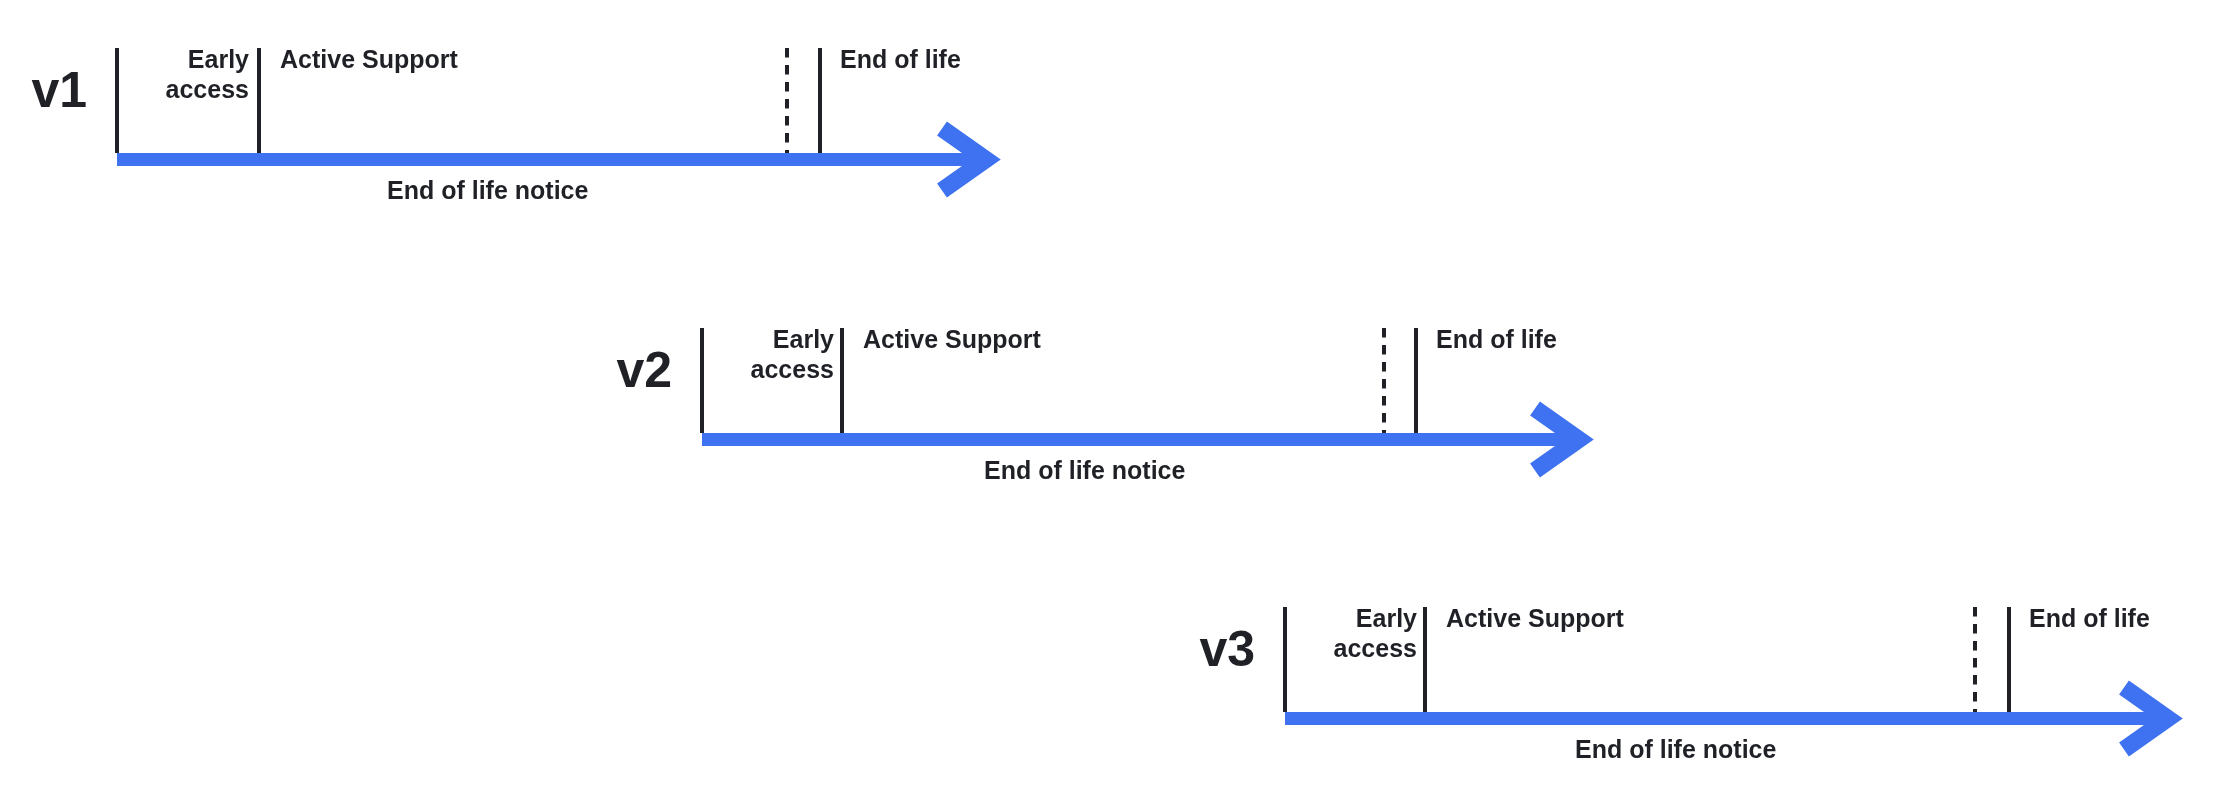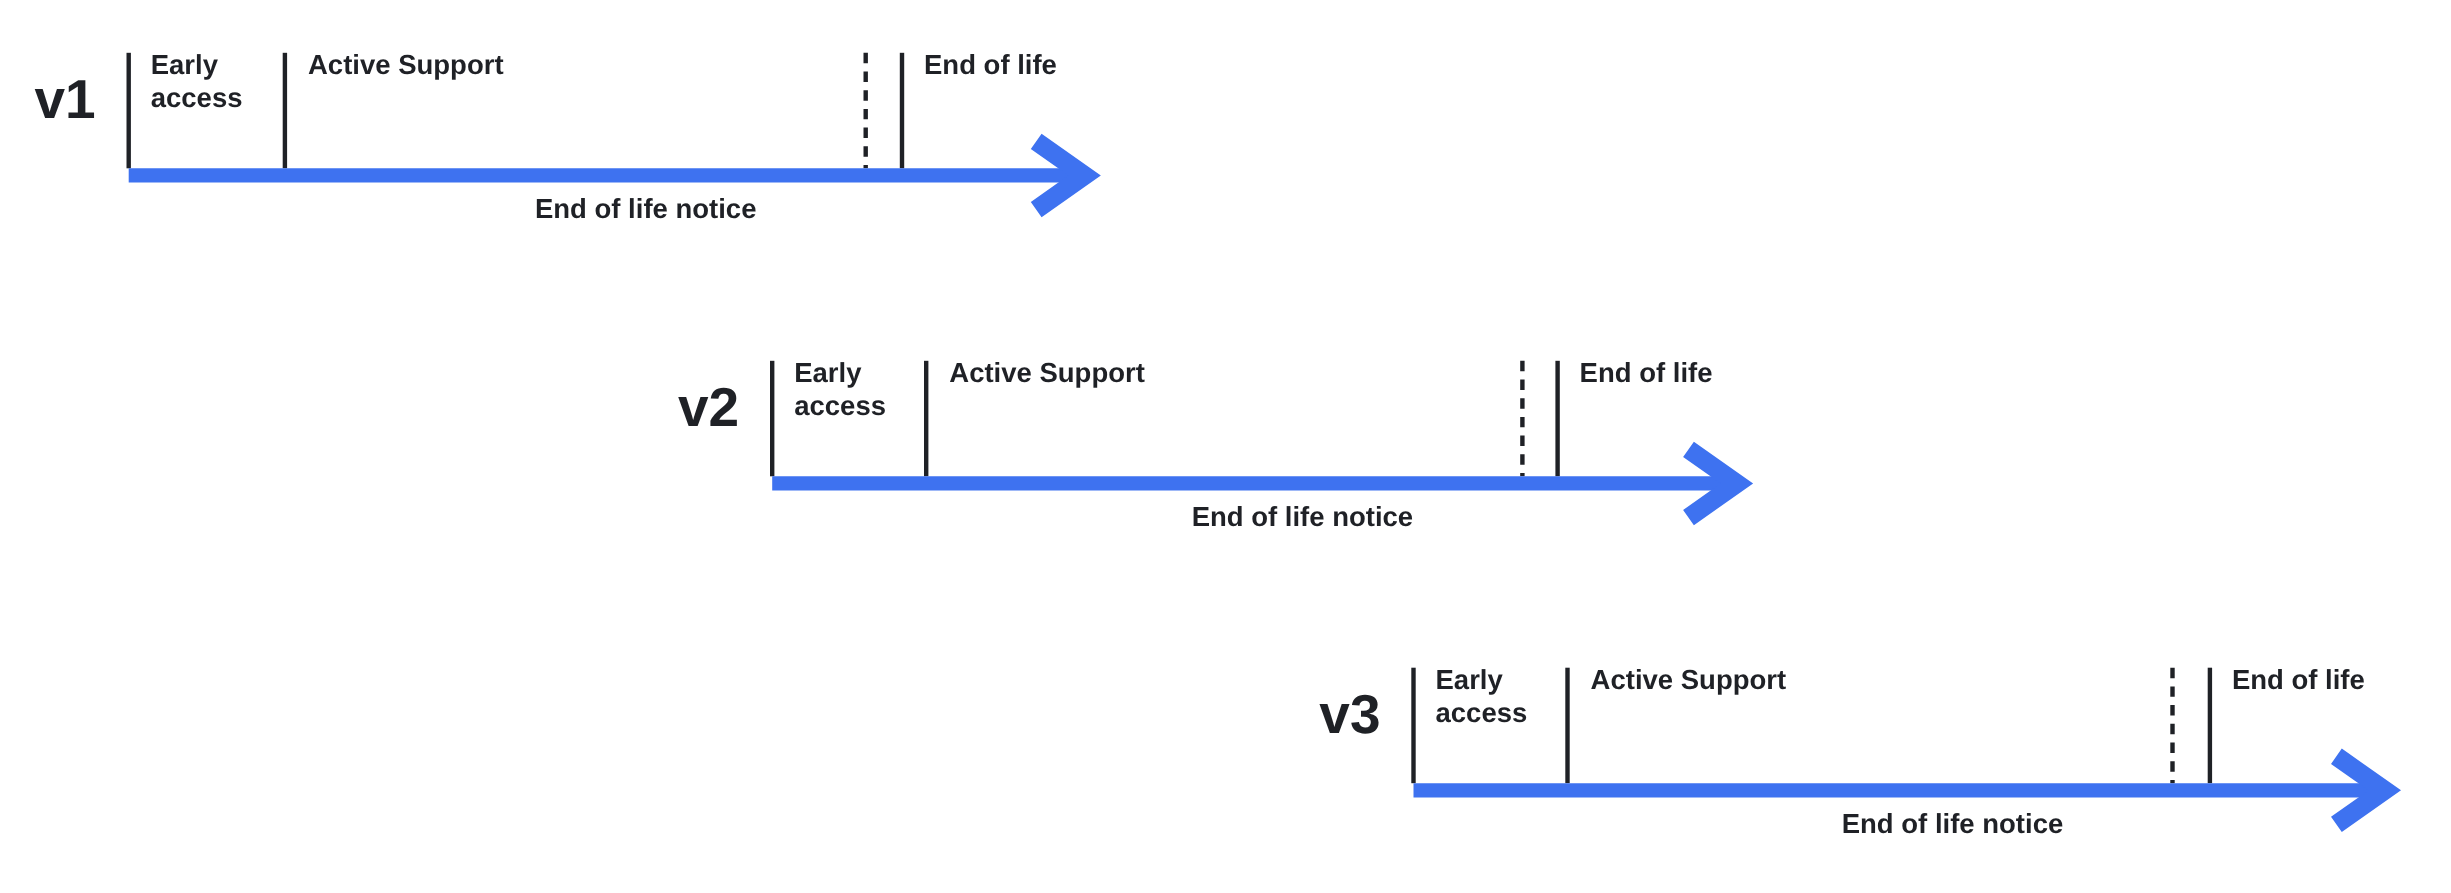--- a/index.html
+++ b/index.html
@@ -22,35 +22,36 @@
   .tick-dashed{stroke-dasharray:9.5 7.5;}
   .shaft{stroke:var(--arrow);stroke-width:13;fill:none;}
   .chev{stroke:var(--arrow);stroke-width:17;fill:none;stroke-linejoin:miter;stroke-miterlimit:4;}
   .lbl{
     position:absolute;
     color:var(--ink);
     font-weight:700;
     font-size:25px;
     line-height:30px;
     white-space:nowrap;
+    text-align:right;
   }
   .lbl.wrap{white-space:normal;}
   .version{
     position:absolute;
     color:var(--ink);
     font-weight:700;
     font-size:50px;
     line-height:50px;
     width:140px;
     left:-170px;
     top:17px;
     text-align:right;
   }
   .early{left:20px;top:-4px;width:112px;}
-  .notice{width:400px;text-align:center;top:127px;}
+  .notice{width:400px;text-align:left;top:127px;}
 </style>
 </head>
 <body>
 
 <div class="canvas">
 
   <div class="timeline" style="left:117px;top:48px;">
     <svg class="tl-svg" width="908" height="160" viewBox="0 0 908 160">
       <line class="tick" x1="2" y1="0" x2="2" y2="105"></line>
       <line class="tick" x1="144" y1="0" x2="144" y2="105"></line>

